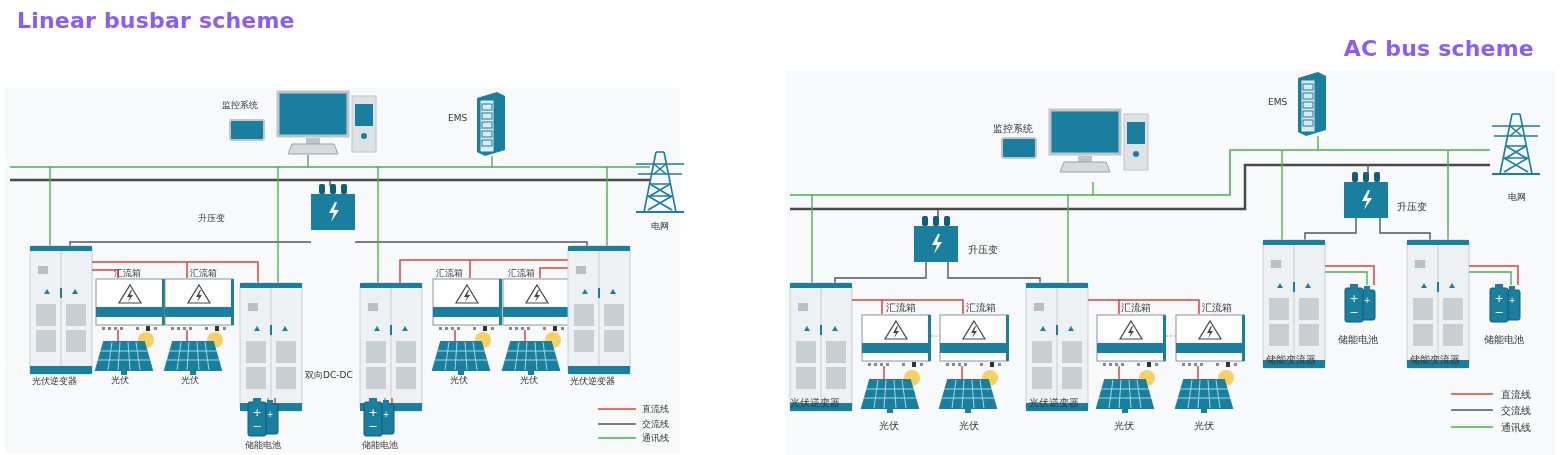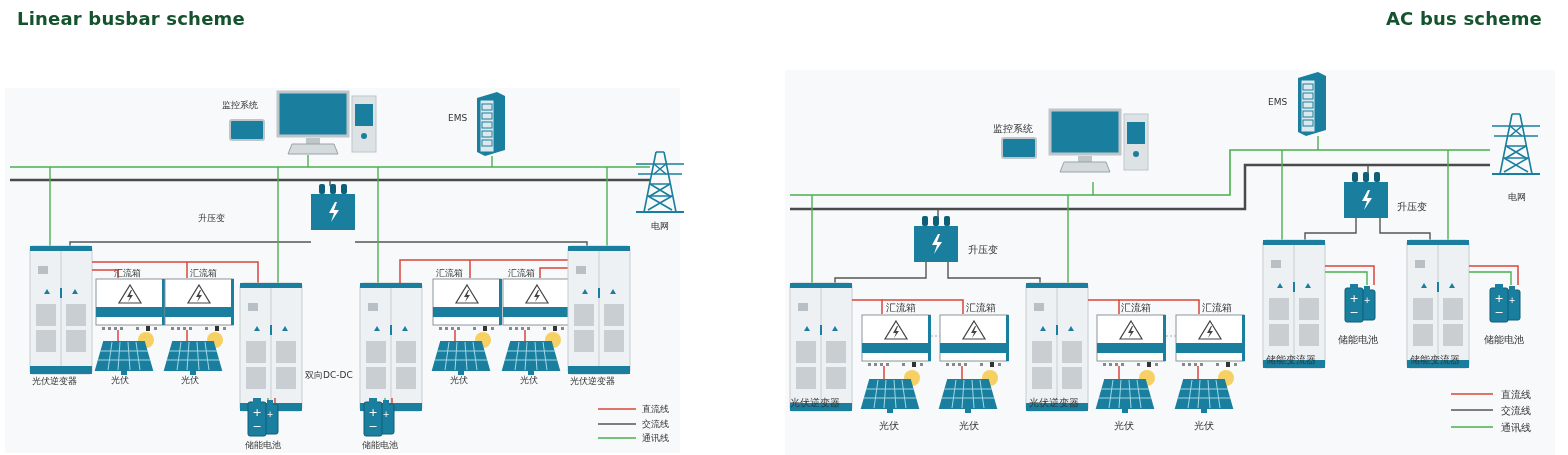--- a/index.html
+++ b/index.html
@@ -1,19 +1,19 @@
 <!DOCTYPE html>
 <html><head>
 <meta charset="utf-8">
 <style>
   html, body { margin:0; padding:0; background:#ffffff; }
   body { width:1568px; height:455px; position:relative; overflow:hidden; font-family:"DejaVu Sans", sans-serif; }
-  .heading { position:absolute; top:8px; font-family:"DejaVu Sans", sans-serif; font-weight:600; font-size:18px; color:#14532d; letter-spacing:0.2px; }
+  .heading { position:absolute; top:8px; font-family:"DejaVu Sans", sans-serif; font-weight:600; font-size:22px; color:#8b5cf6; letter-spacing:0.2px; }
   #title-left { left:17px; }
-  #title-right { right:26px; }
+  #title-right { right:34px;margin-top:28px; }
   svg { position:absolute; left:0; top:0; }
   .lbl { font-family:"DejaVu Sans", sans-serif; font-size:10px; fill:#333; }
   .lbl-s { font-family:"DejaVu Sans", sans-serif; font-size:9px; fill:#333; }
   .bus-ac { stroke:#4a4a4a; stroke-width:2.5; fill:none; }
   .bus-com { stroke:#4caf50; stroke-width:1.6; fill:none; }
   .ln-ac { stroke:#555; stroke-width:1.4; fill:none; }
   .ln-dc { stroke:#d9463c; stroke-width:1.5; fill:none; }
   .ln-com { stroke:#4caf50; stroke-width:1.4; fill:none; }
 </style>
 </head>

